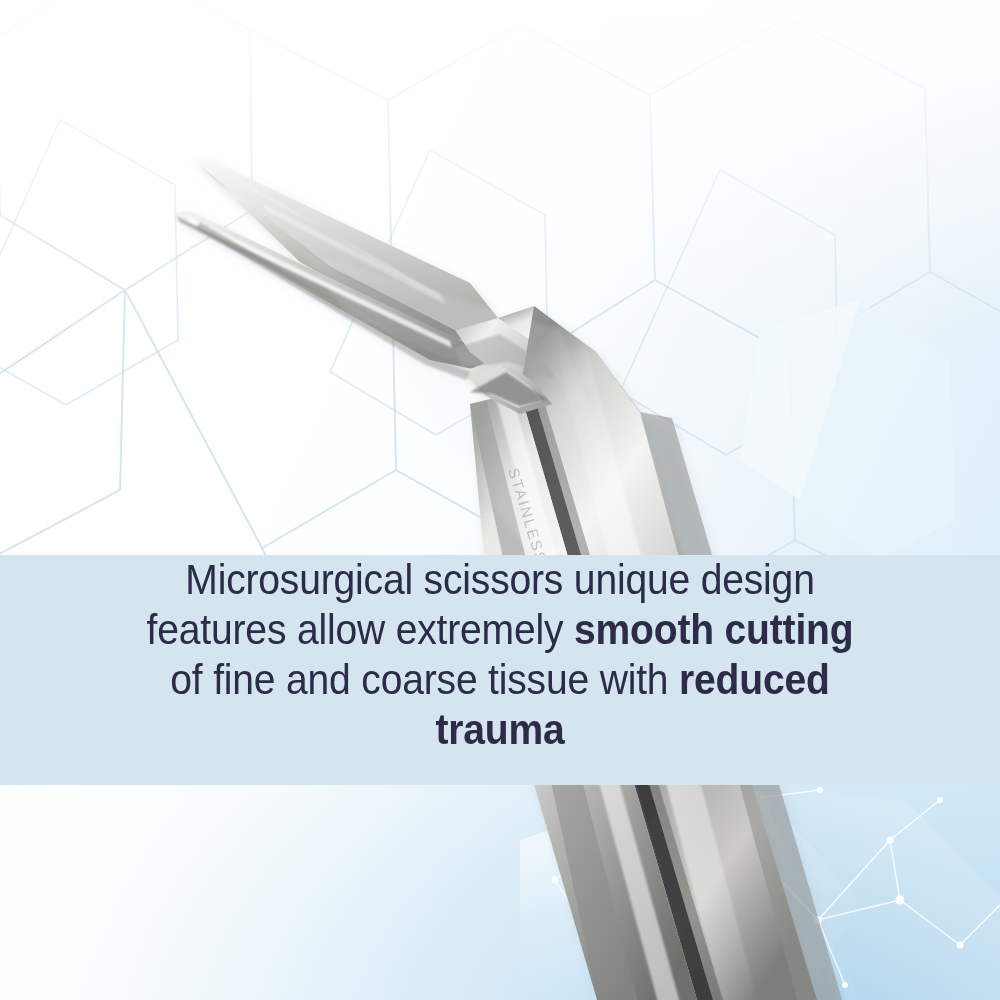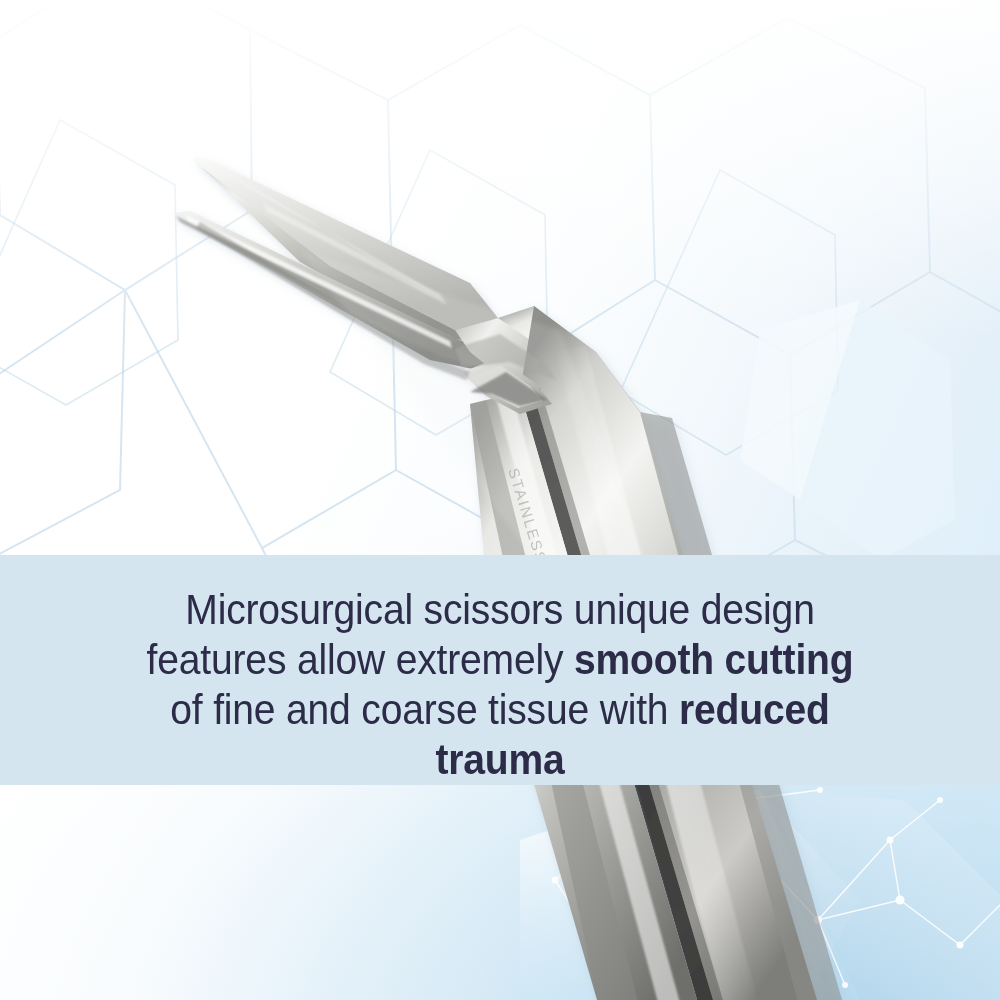--- a/index.html
+++ b/index.html
@@ -53,21 +53,21 @@
 
   
   #caption-banner {
     position: absolute;
     left: 0;
     top: 555px;
     width: 1000px;
     height: 230px;
     background: #d4e5f0;
     display: flex;
-    align-items: flex-end;
+    align-items: flex-start;
     justify-content: center;
     box-sizing: border-box;
   }
   #caption-text {
     width: 900px;
     text-align: center;
     color: #2c2b48;
     font-family: "Liberation Sans", sans-serif;
     font-size: 42px;
     line-height: 50px;

